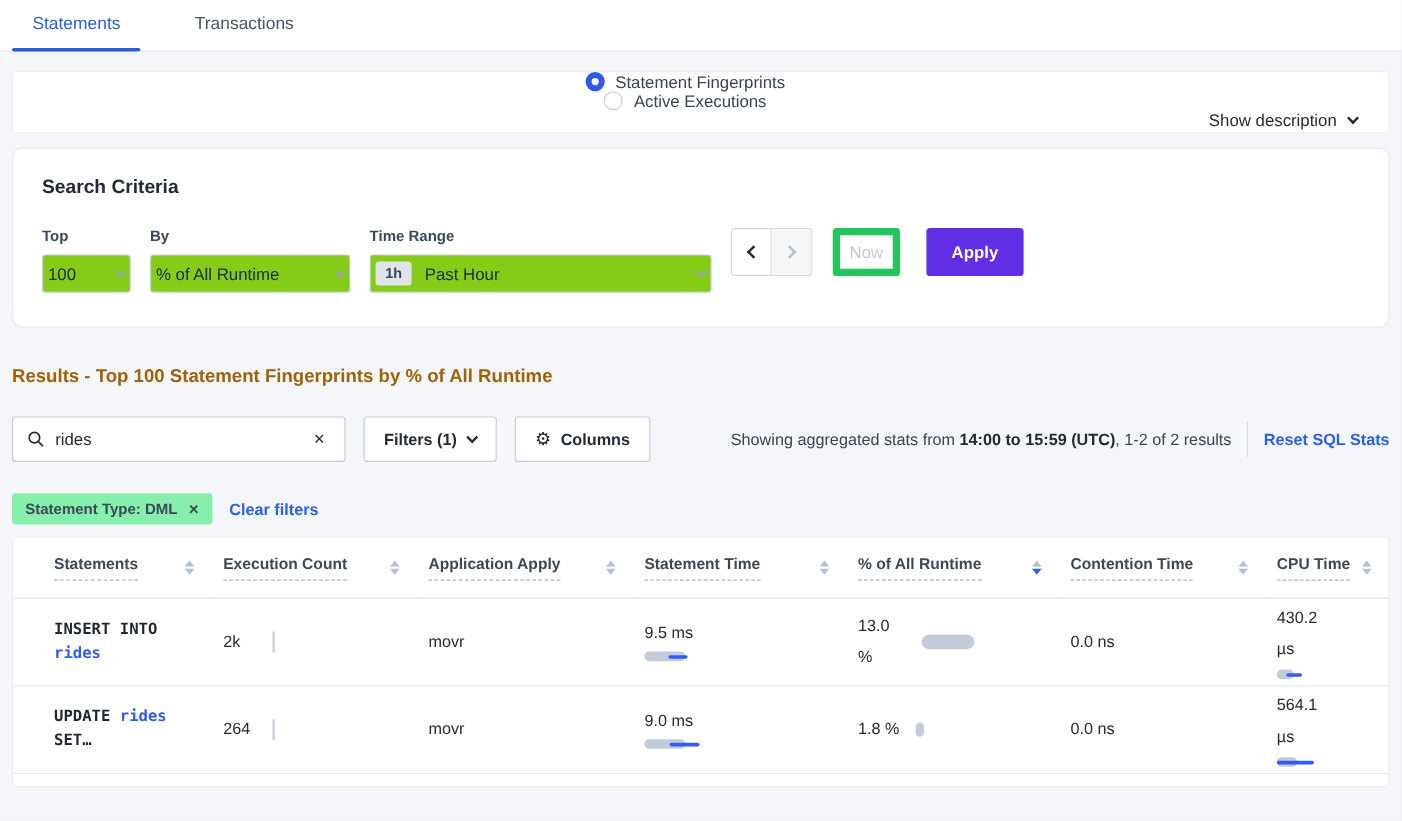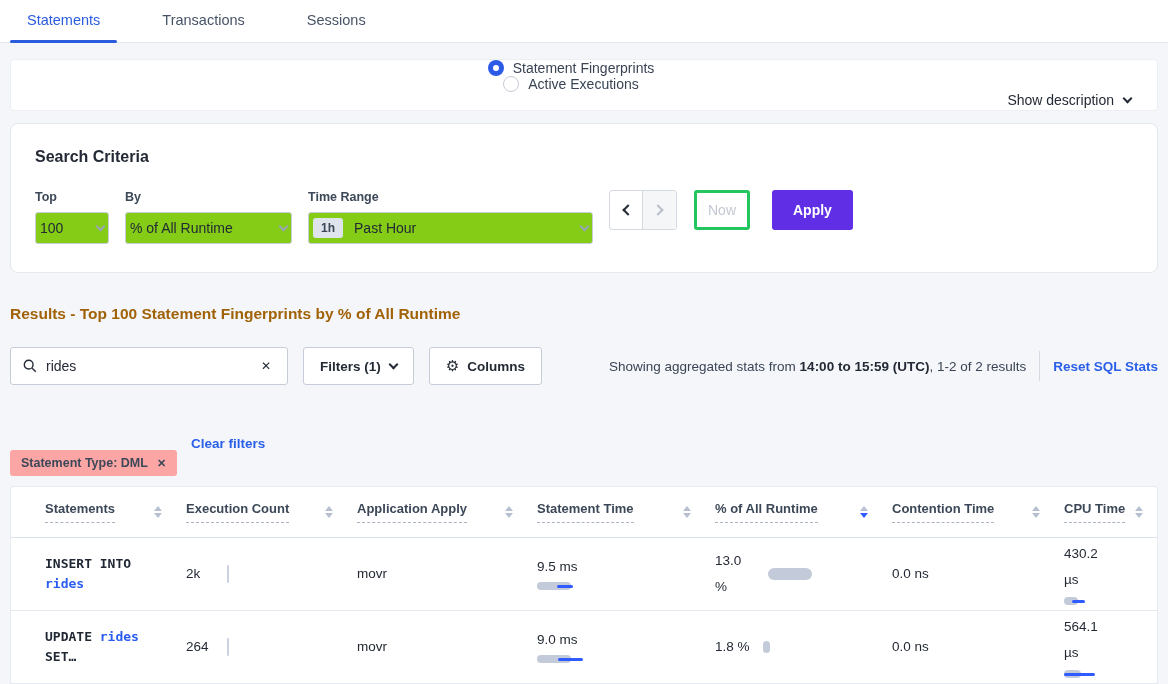--- a/index.html
+++ b/index.html
@@ -30,39 +30,39 @@
   .select { height:32px; border:1px solid #c7cdd8; border-radius:3px; background:#84cc16; display:flex; align-items:center; padding:0 4px; font-size:14px; color:#242a35; cursor:pointer; }
   .select .sel-chev { margin-left:auto; width:7px; height:7px; border-right:2px solid #9aa5b5; border-bottom:2px solid #9aa5b5; transform:rotate(45deg); margin-top:-3px; }
   .w-top { width:74px; } .w-by { width:167px; } .w-time { width:285px; }
   .badge1h { background:#dfe4ec; border-radius:3px; font-size:12px; font-weight:bold; color:#394455; padding:3px 8px; margin-right:11px; }
   .arrows { display:flex; border:1px solid #d4d9e2; border-radius:3px; overflow:hidden; height:40px; background:#fff; }
   .arrow { width:33px; display:flex; align-items:center; justify-content:center; cursor:pointer; }
   .arrow.prev { border-right:1px solid #d4d9e2; }
   .arrow.next { background:#f5f6f8; }
   .chev-left { width:8px; height:8px; border-left:2.5px solid #242a35; border-bottom:2.5px solid #242a35; transform:rotate(45deg); margin-left:3px; }
   .chev-right { width:8px; height:8px; border-right:2.5px solid #b9bfc9; border-top:2.5px solid #b9bfc9; transform:rotate(45deg); margin-right:3px; }
-  .btn-now { margin-left:17px; width:56px; height:40px; border:3px solid #22c55e; border-radius:3px; background:#fff; color:#c2c8d2; font-size:14px; display:flex; align-items:center; justify-content:center; cursor:pointer; }
+  .btn-now { margin-left:17px; width:56px; height:40px; border:6px solid #22c55e; border-radius:3px; background:#fff; color:#c2c8d2; font-size:14px; display:flex; align-items:center; justify-content:center; cursor:pointer; }
   .btn-apply { margin-left:22px; height:40px; padding:0 21px; background:#5f2ee5; border:none; border-radius:3px; color:#fff; font-size:14px; font-weight:bold; display:flex; align-items:center; cursor:pointer; }
 
   
   .results-heading { margin:32px 10px 0; font-size:15.5px; font-weight:bold; color:#a16207; }
   .toolbar { margin:24px 10px 0; display:flex; align-items:center; }
   .search-box { width:278px; height:38px; background:#fff; border:1px solid #c7cdd8; border-radius:3px; display:flex; align-items:center; padding:0 12px; }
   .search-box input { border:none; outline:none; flex:1; font-size:14px; color:#242a35; margin-left:9px; font-family:"Liberation Sans",sans-serif; background:transparent; }
   .clear-x { font-size:12px; color:#242a35; cursor:pointer; padding:2px 4px; }
   .btn-white { height:38px; background:#fff; border:1px solid #c7cdd8; border-radius:3px; font-size:13.5px; font-weight:bold; color:#242a35; padding:0 16px; margin-left:15px; display:flex; align-items:center; cursor:pointer; }
   .btn-white .chev { margin-top:-3px; margin-left:9px; }
   .gear { font-size:15px; margin-right:8px; color:#242a35; font-weight:normal; }
   .stats { margin-left:auto; font-size:13.5px; color:#394455; white-space:nowrap; }
   .stats b { color:#242a35; }
   .tdivider { width:1px; height:30px; background:#d5dae3; margin:0 13px; }
   .link { color:#2a5fe8; font-weight:bold; font-size:13.5px; cursor:pointer; white-space:nowrap; }
 
   .chip-row { margin:26px 10px 0; display:flex; align-items:center; }
-  .chip { background:#fca5a5; border-radius:3px; height:26px; padding:0 11px; font-size:12.5px; font-weight:bold; color:#3c4858; display:flex; align-items:center;margin-top:39px; }
+  .chip { background:#86efac; border-radius:3px; height:26px; padding:0 11px; font-size:12.5px; font-weight:bold; color:#3c4858; display:flex; align-items:center; }
   .chip .chip-x { margin-left:9px; font-size:11px; cursor:pointer; }
   .chip-row .link { margin-left:14px; }
 
   
   .table-card { margin:10px 10px 0; background:#fff; border:1px solid #e8ecf2; border-radius:4px; padding-bottom:10px; }
   table { width:100%; border-collapse:collapse; table-layout:fixed; }
   th { height:50px; border-bottom:1px solid #dde3ec; text-align:left; vertical-align:middle; padding:0 14px 0 10px; }
   th:first-child, td:first-child { padding-left:34px; }
   .th-inner { display:flex; align-items:center; justify-content:space-between; }
   .th-label { font-size:13px; font-weight:bold; color:#3c4858; border-bottom:1px dashed #aab3c4; padding-bottom:6px; white-space:nowrap; }
@@ -85,21 +85,20 @@
   .rbar { height:12px; border-radius:6px; background:#c3cad9; margin-left:13px; flex:none; }
 </style>
 </head>
 <body>
 
 <div class="page">
 
   <div class="tabbar">
     <div class="tab active">Statements</div>
     <div class="tab">Transactions</div>
-    <div class="tab">Sessions</div>
   </div>
 
   <div class="toggle-card">
     <div class="radio-opt">
       <span class="radio sel"></span>
       <span>Statement Fingerprints</span>
     </div>
     <div class="radio-opt">
       <span class="radio"></span>
       <span>Active Executions</span>

